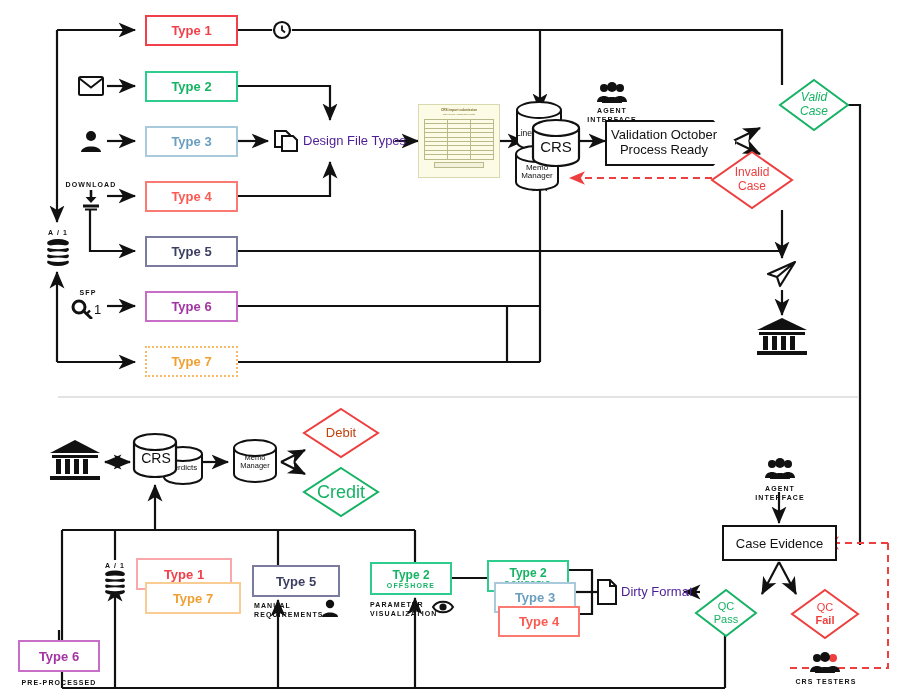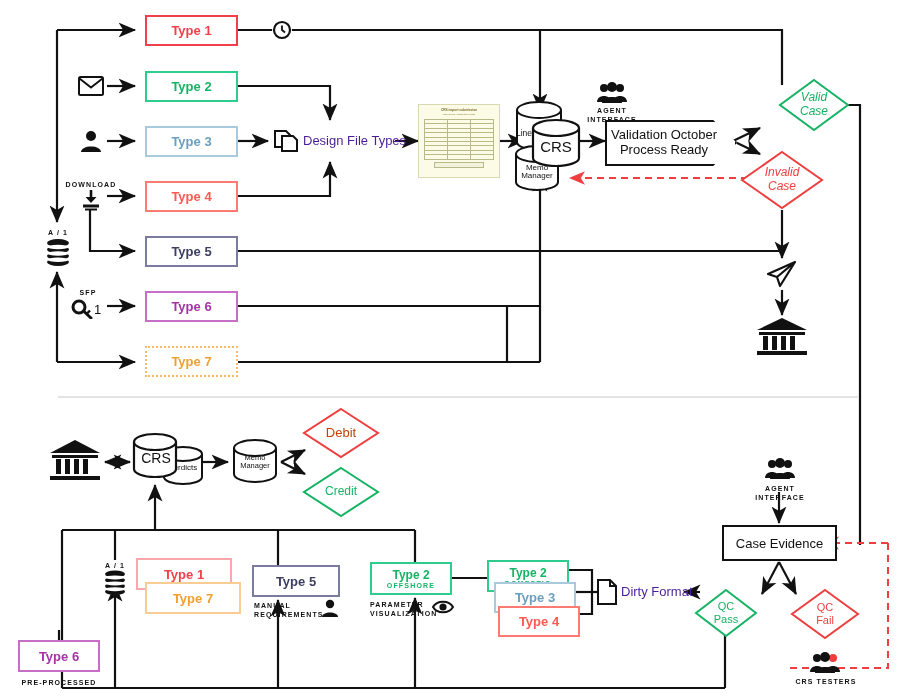--- a/index.html
+++ b/index.html
@@ -343,21 +343,21 @@
 
   <div class="diamond" style="left:778px;top:78px;width:72px;height:54px;font-style:italic;">
     <svg width="72" height="54" viewBox="0 0 72 54">
         <path d="M36,2 L70,27 L36,52 L2,27 Z" fill="#fff" stroke="#16b364" stroke-width="2"></path>
       </svg>
     <span style="color:#16b364;">
       <b style="font-weight:400">Valid</b><br>
       <b style="font-weight:400">Case</b>
     </span>
   </div>
-  <div class="diamond" style="left:740px;top:150px;width:84px;height:60px;font-style:italic;">
+  <div class="diamond" style="left:710px;top:150px;width:84px;height:60px;">
     <svg width="84" height="60" viewBox="0 0 84 60">
         <path d="M42,2 L82,30 L42,58 L2,30 Z" fill="#fff" stroke="#ef3e3e" stroke-width="2"></path>
       </svg>
     <span style="color:#ef3e3e;">
       <b style="font-weight:400">Invalid</b><br>
       <b style="font-weight:400">Case</b>
     </span>
   </div>
 
   <div class="icon" style="left:764px;top:260px;width:34px;height:28px;">
@@ -418,21 +418,21 @@
   <div class="diamond" style="left:302px;top:407px;width:78px;height:52px;">
     <svg width="78" height="52" viewBox="0 0 78 52">
         <path d="M39,2 L76,26 L39,50 L2,26 Z" fill="#fff" stroke="#ef3e3e" stroke-width="2"></path>
       </svg>
     <span style="color:#c2410c;font-size:13px;">Debit</span>
   </div>
   <div class="diamond" style="left:302px;top:466px;width:78px;height:52px;">
     <svg width="78" height="52" viewBox="0 0 78 52">
         <path d="M39,2 L76,26 L39,50 L2,26 Z" fill="#fff" stroke="#16b364" stroke-width="2"></path>
       </svg>
-    <span style="color:#16b364;font-size:12px;">Credit</span>
+    <span style="color:#16b364;font-size:18px;">Credit</span>
   </div>
 
   <div class="caption" style="left:94px;top:561px;width:42px;">A / 1</div>
   <div class="icon" style="left:102px;top:569px;width:26px;height:26px;">
     <svg width="24" height="26" viewBox="0 0 24 26">
       <ellipse cx="12" cy="5" rx="10" ry="3.6" fill="#111"></ellipse>
       <ellipse cx="12" cy="11" rx="10" ry="3.6" fill="#111"></ellipse>
       <ellipse cx="12" cy="17" rx="10" ry="3.6" fill="#111"></ellipse>
       <ellipse cx="12" cy="22.5" rx="10" ry="3.6" fill="#111"></ellipse>
       <ellipse cx="12" cy="8.4" rx="10" ry="2" fill="#fff"></ellipse>
@@ -521,21 +521,21 @@
       <b style="font-weight:400">QC</b><br>
       <b style="font-weight:400">Pass</b>
     </span>
   </div>
   <div class="diamond" style="left:790px;top:588px;width:70px;height:52px;">
     <svg width="70" height="52" viewBox="0 0 70 52">
         <path d="M35,2 L68,26 L35,50 L2,26 Z" fill="#fff" stroke="#ef3e3e" stroke-width="2"></path>
       </svg>
     <span style="color:#ef3e3e;font-size:11px;">
       <b style="font-weight:400">QC</b><br>
-      <b style="font-weight:400">Fail</b>
+      <b style="font-weight:700">Fail</b>
     </span>
   </div>
 
   <div class="icon" style="left:810px;top:652px;width:30px;height:22px;">
     <svg width="30" height="22" viewBox="0 0 30 22">
       <circle cx="7" cy="6" r="4" fill="#111"></circle>
         <circle cx="23" cy="6" r="4" fill="#ef3e3e"></circle>
       <circle cx="15" cy="5" r="5" fill="#111"></circle>
       <path d="M0,20 C0,12 14,12 14,20 Z" fill="#111"></path>
       <path d="M16,20 C16,12 30,12 30,20 Z" fill="#111"></path>

